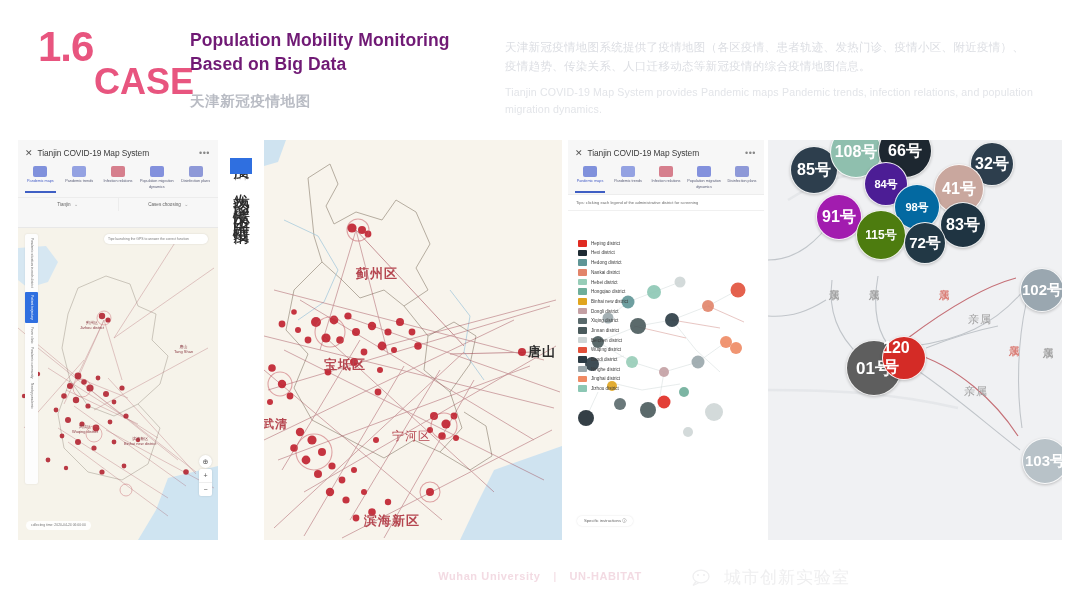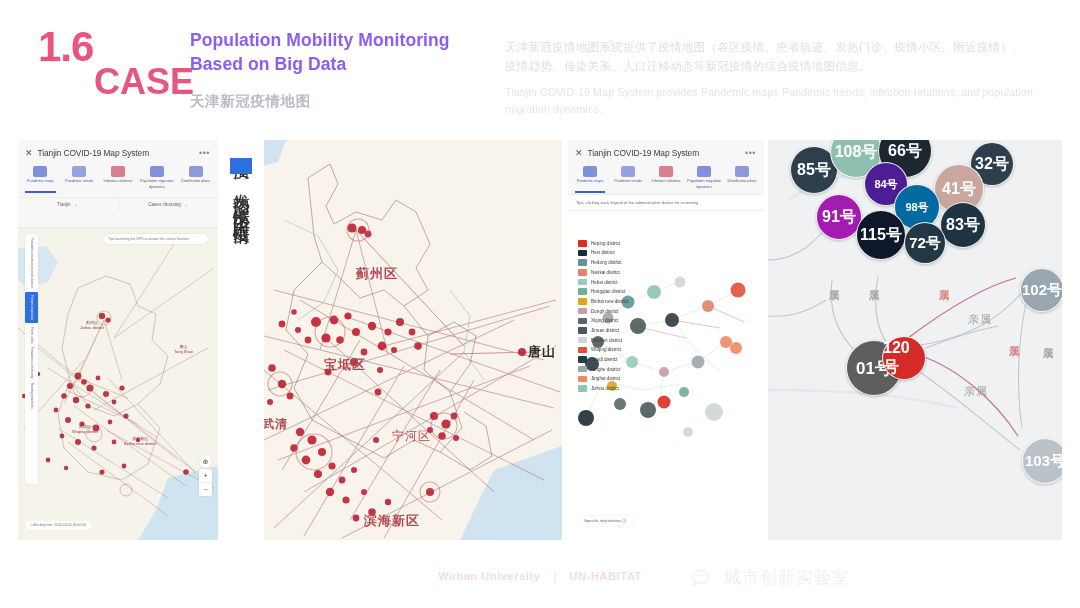--- a/index.html
+++ b/index.html
@@ -22,21 +22,21 @@
     line-height:1;
   }
   #case-word {
     position:absolute; left:56px; top:38px;
     font-size:36px; font-weight:bold; color:#e8557f; letter-spacing:0px;
     line-height:1;
   }
 
   #title-block { position:absolute; left:190px; top:28px; width:300px; }
   .title-en {
-    font-size:17.5px; font-weight:bold; color:#8b5cf6; line-height:1.38;
+    font-size:17.5px; font-weight:bold; color:#701a75; line-height:1.38;
     letter-spacing:0.1px;
   }
   .title-cn {
     margin-top:16px;
     font-size:14.5px; font-weight:bold; color:#b9bcc4; line-height:1.3;
     letter-spacing:0.6px;
   }
 
   #desc-block { position:absolute; left:505px; top:38px; width:530px; }
   .desc-cn {
@@ -665,21 +665,21 @@
     </svg>
 
     <div class="bub" style="left:22px; top:6px; width:48px; height:48px; background:#2d3e4d; font-size:16px">85号</div>
     <div class="bub" style="left:62px; top:-14px; width:52px; height:52px; background:#8fbfae; font-size:16px">108号</div>
     <div class="bub" style="left:110px; top:-16px; width:54px; height:54px; background:#1d2730; font-size:16px">66号</div>
     <div class="bub" style="left:202px; top:2px; width:44px; height:44px; background:#2d3e4d; font-size:16px">32号</div>
     <div class="bub" style="left:96px; top:22px; width:44px; height:44px; background:#4c1d95; font-size:11px">84号</div>
     <div class="bub" style="left:166px; top:24px; width:50px; height:50px; background:#c9a79e; font-size:16px">41号</div>
     <div class="bub" style="left:48px; top:54px; width:46px; height:46px; background:#a21caf; font-size:16px">91号</div>
     <div class="bub" style="left:126px; top:44px; width:46px; height:46px; background:#0369a1; font-size:11px">98号</div>
-    <div class="bub" style="left:88px; top:70px; width:50px; height:50px; background:#0f172a; font-size:16px">115号</div>
+    <div class="bub" style="left:88px; top:70px; width:50px; height:50px; background:#4d7c0f; font-size:12px">115号</div>
     <div class="bub" style="left:172px; top:62px; width:46px; height:46px; background:#1f3442; font-size:16px">83号</div>
     <div class="bub" style="left:136px; top:82px; width:42px; height:42px; background:#223845; font-size:15px">72号</div>
     <div class="bub" style="left:78px; top:200px; width:56px; height:56px; background:#5e5e5e; font-size:17px">01号</div>
     <div class="bub" style="left:114px; top:196px; width:44px; height:44px; background:#d42b26; font-size:16px">120号</div>
     <div class="bub" style="left:252px; top:128px; width:44px; height:44px; background:#9aa7b0; font-size:15px">102号</div>
     <div class="bub" style="left:254px; top:298px; width:46px; height:46px; background:#b8c2c8; font-size:15px">103号</div>
 
     <div class="edge-lab" style="left:58px; top:140px; writing-mode:vertical-rl">亲属</div>
     <div class="edge-lab" style="left:98px; top:140px; writing-mode:vertical-rl">亲属</div>
     <div class="edge-lab hot" style="left:168px; top:140px; writing-mode:vertical-rl">亲属</div>

